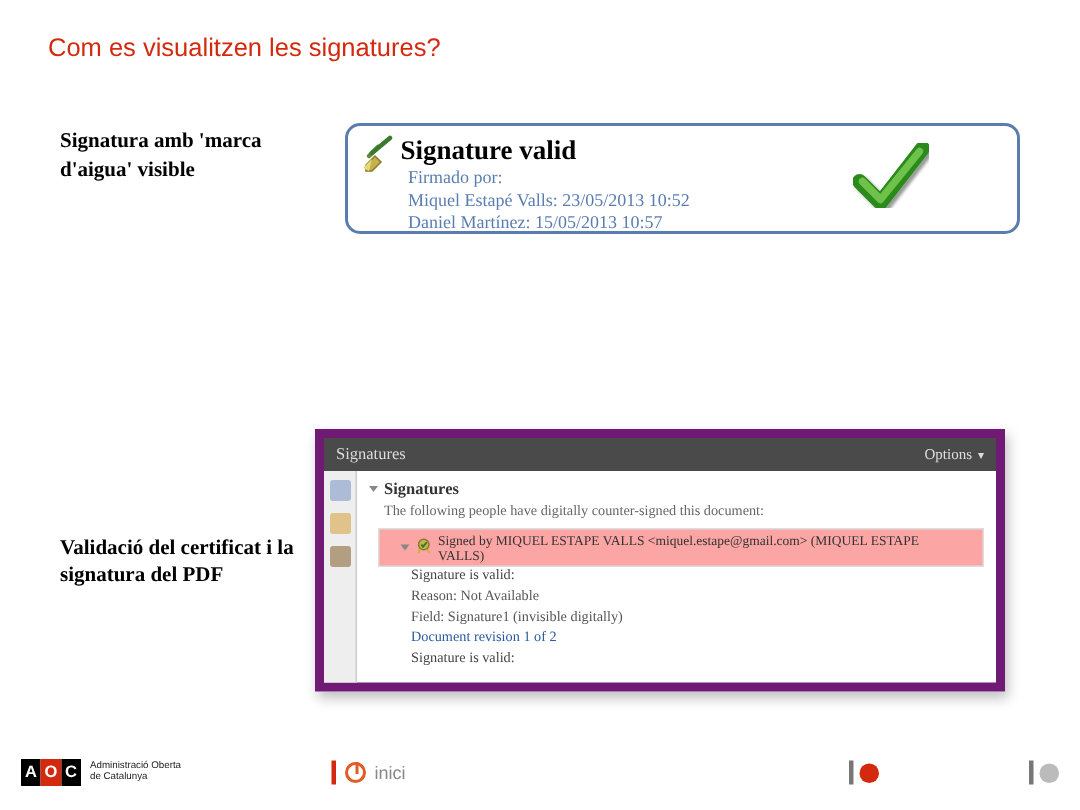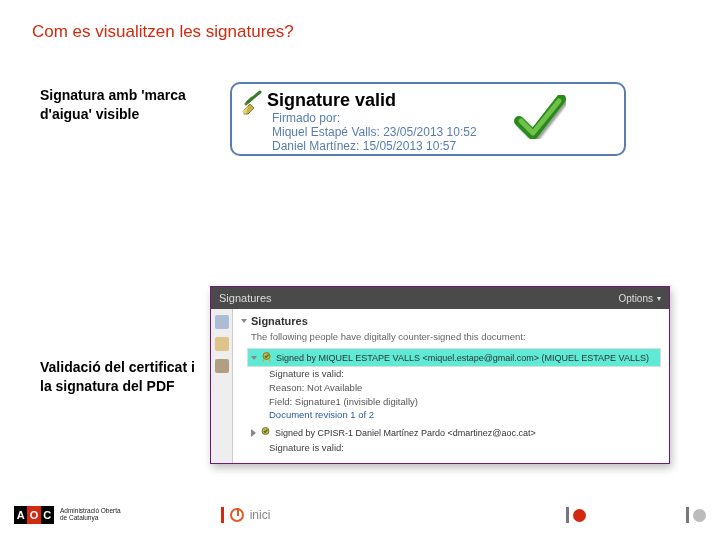--- a/index.html
+++ b/index.html
@@ -15,38 +15,39 @@
     color: #d32a0f;
     font-size: 17px;
     font-weight: normal;
     padding: 22px 0 0 32px;
   }
   .content {
     position: absolute;
     left: 40px;
     top: 82px;
     right: 36px;
+    font-family: Liberation Serif, serif;
   }
   .row1 {
     display: flex;
     align-items: flex-start;
     gap: 30px;
   }
   .label-block {
     width: 160px;
     font-size: 14px;
     font-weight: bold;
     color: #000;
     line-height: 1.35;
     padding-top: 4px;
   }
   .sig-box {
     border: 2px solid #5a7db0;
     border-radius: 10px;
-    width: 396px;
+    width: 450px;
     height: 74px;
     position: relative;
     background: #fff;
     padding: 6px 10px 6px 40px;
   }
   .sig-box .pen-icon {
     position: absolute;
     left: 8px;
     top: 6px;
   }
@@ -72,21 +73,21 @@
   }
 
   .row2 {
     display: flex;
     align-items: center;
     gap: 10px;
     margin-top: 130px;
   }
   .panel {
     width: 460px;
-    border: 1px solid #701a75;
+    border: 6px solid #701a75;
     background: #fff;
     font-size: 10px;
     color: #444;
     box-shadow: 2px 4px 8px rgba(0,0,0,0.25);
   }
   .panel-header {
     background: #4a4a4a;
     color: #ddd;
     display: flex;
     align-items: center;
@@ -138,23 +139,23 @@
   }
   .help-line {
     color: #666;
     font-size: 9.5px;
     margin: 2px 0 6px 10px;
   }
   .signed-row {
     display: flex;
     align-items: center;
     gap: 4px;
-    background: #5eead4;
+    background: #fca5a5;
     border: 1px solid #ddd;
-    padding: 2px 3px;
+    padding: 2px 14px;
     margin-left: 6px;
   }
   .details {
     margin-left: 28px;
     font-size: 9.5px;
     color: #555;
     line-height: 1.45;
   }
   .details .valid {
     color: #444;
@@ -338,30 +339,20 @@
             </span>
             <span style="font-size:9px;color:#333;">Signed by MIQUEL ESTAPE VALLS &lt;miquel.estape@gmail.com&gt; (MIQUEL ESTAPE VALLS)</span>
           </div>
           <div class="details">
             <div class="valid">Signature is valid:</div>
             <div>Reason: Not Available</div>
             <div>Field: Signature1 (invisible digitally)</div>
             <div style="color:#2a5aa0;">Document revision 1 of 2</div>
           </div>
 
-          <div class="signed-row2">
-            <span class="tri tri-right"></span>
-            <span>
-              <svg width="11" height="11" viewBox="0 0 11 11">
-                  <circle cx="5.5" cy="5" r="3.5" fill="#c7b14a" stroke="#8a7a2a"></circle>
-                  <path d="M4 5 L5 6.5 L7.5 3.5" stroke="#2a7a2a" stroke-width="1.2" fill="none"></path>
-                </svg>
-            </span>
-            <span style="font-size:9px;color:#333;">Signed by CPISR-1 Daniel Martínez Pardo &lt;dmartinez@aoc.cat&gt;</span>
-          </div>
           <div class="details">
             <div class="valid">Signature is valid:</div>
           </div>
         </div>
       </div>
     </div>
   </div>
 
 </div>
 

